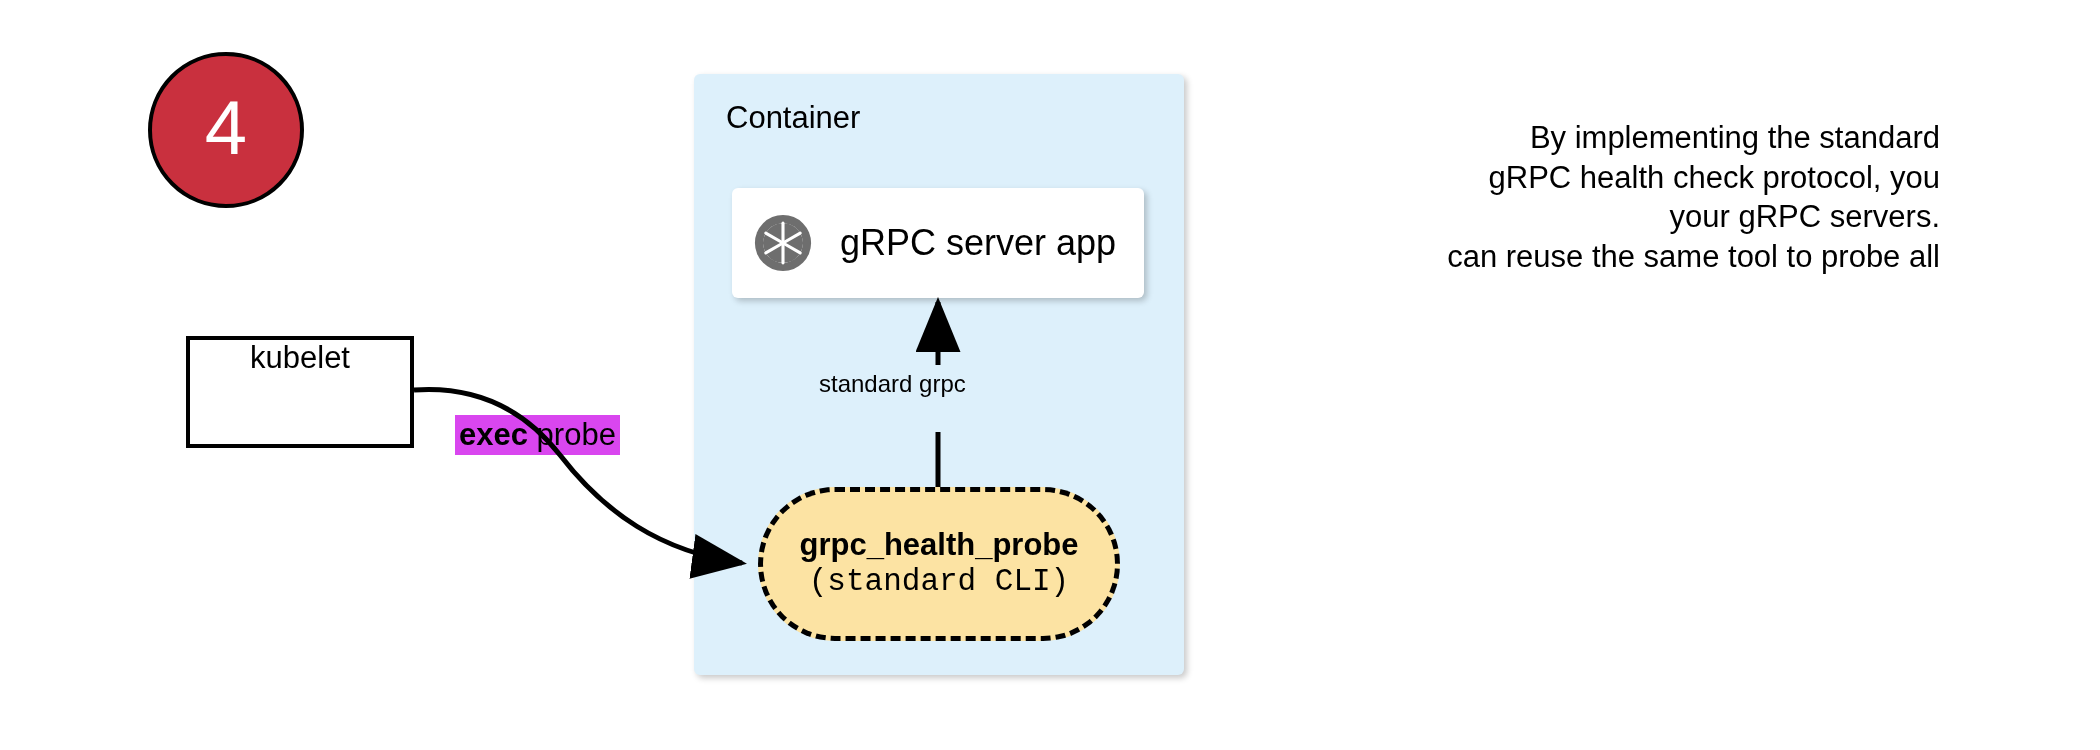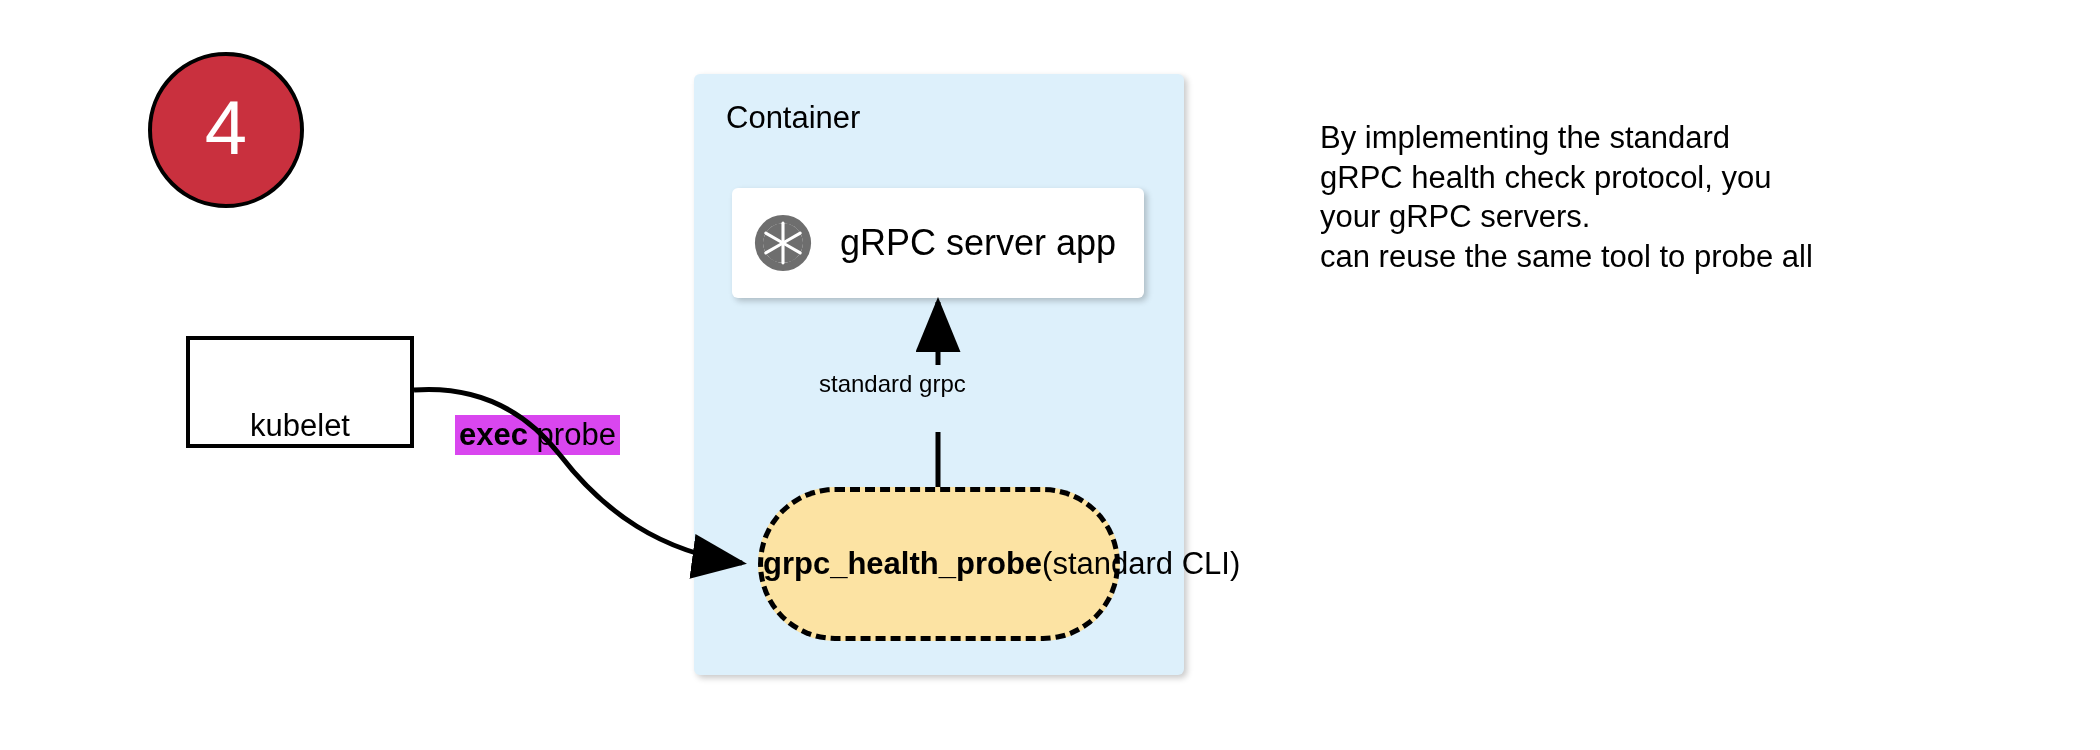--- a/index.html
+++ b/index.html
@@ -51,21 +51,21 @@
   .kubelet-box {
     position: absolute;
     left: 186px;
     top: 336px;
     width: 228px;
     height: 112px;
     background: #ffffff;
     border: 4px solid #000000;
     box-sizing: border-box;
     display: flex;
-    align-items: flex-end;
+    align-items: flex-start;
     justify-content: center;
   }
   .kubelet-box .label {
     font-size: 31px;
     color: #000000;
   }
 
   
   .exec-probe-label {
     position: absolute;
@@ -128,35 +128,36 @@
     position: absolute;
     left: 758px;
     top: 487px;
     width: 362px;
     height: 154px;
     background: #fce3a3;
     border: 5px dashed #000000;
     border-radius: 78px;
     box-sizing: border-box;
     display: flex;
-    flex-direction: row;
+    flex-direction: column;
     align-items: center;
-    justify-content: flex-start;
+    justify-content: center;
   }
   .probe-pill .line1 {
     font-size: 31px;
     font-weight: bold;
     line-height: 1.18;
     white-space: nowrap;
   }
   .probe-pill .line2 {
     font-size: 31px;
     font-weight: 400;
     line-height: 1.18;
     white-space: nowrap;
+    font-family: Liberation Mono, monospace;
   }
 
   
   .protocol-label {
     position: absolute;
     left: 819px;
     top: 370px;
     width: 240px;
     text-align: left;
     font-size: 24px;
@@ -168,21 +169,21 @@
   
   .side-note {
     position: absolute;
     left: 1320px;
     top: 118px;
     width: 620px;
     font-size: 31px;
     line-height: 1.28;
     color: #000000;
   }
-  .side-note .l { display: block; white-space: nowrap; }
+  .side-note .l { display: block; white-space: nowrap; text-align: right; }
 
   
   .overlay {
     position: absolute;
     left: 0; top: 0;
     width: 2100px;
     height: 750px;
     pointer-events: none;
   }
   .overlay.under { z-index: 1; }

